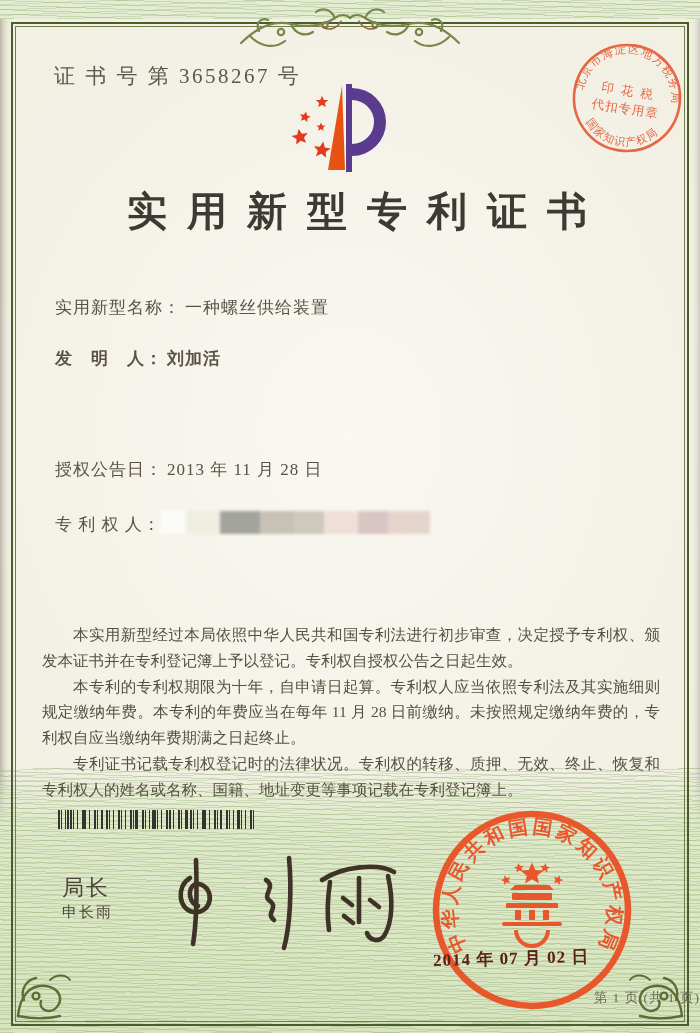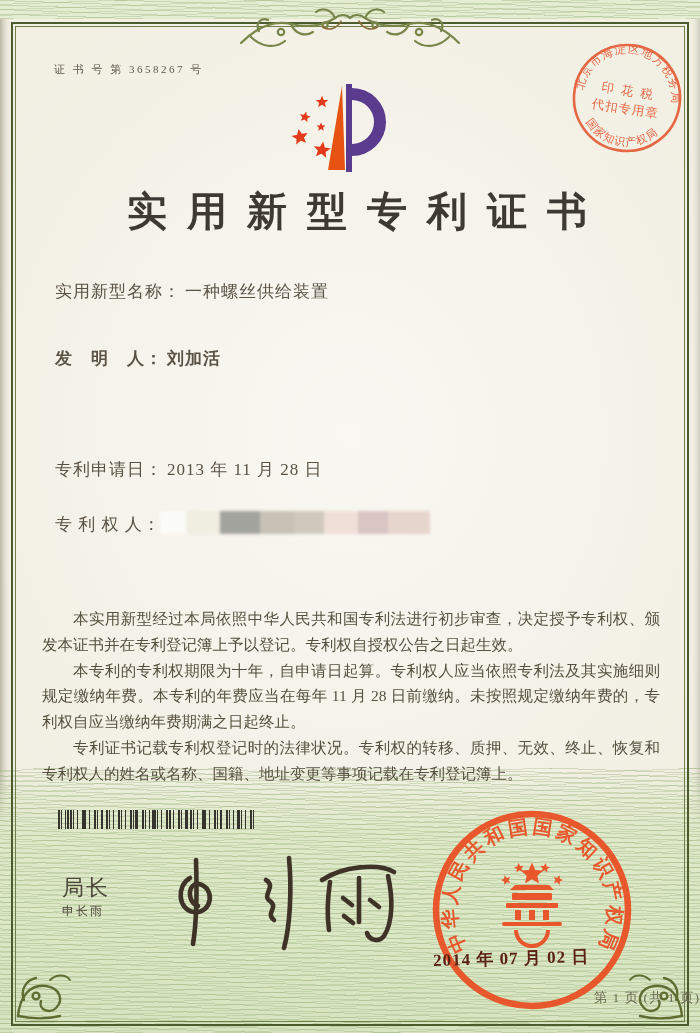--- a/index.html
+++ b/index.html
@@ -40,21 +40,21 @@
     position:absolute;left:11px;top:22px;width:674px;height:1000px;
     border:2px solid #4d5c2f;
   }
   .frame::after{
     content:"";position:absolute;inset:2px;border:1px solid #70804a;
   }
   .ornament{position:absolute;}
   
   .cert-no{
     position:absolute;left:54px;top:62px;
-    font-size:11px;letter-spacing:2.5px;color:#5d5749;
+    font-size:21px;letter-spacing:2.5px;color:#5d5749;
   }
   .tax-stamp{position:absolute;left:568px;top:38px;width:118px;height:120px;opacity:.88;transform:rotate(9deg);}
   .logo{position:absolute;left:288px;top:82px;width:126px;height:98px;}
   .title{
     position:absolute;left:0;top:184px;width:700px;text-align:center;
     font-size:40px;font-weight:700;color:#3e3a33;
     letter-spacing:20px;text-indent:20px;padding-left:7px;
   }
   
   .field{
@@ -68,33 +68,33 @@
   .redact-row span:nth-child(1){width:26px;background:#fbfbf8;}
   .redact-row span:nth-child(2){width:34px;background:#f0eee0;}
   .redact-row span:nth-child(3){width:40px;background:#a3a49e;}
   .redact-row span:nth-child(4){width:34px;background:#c8c2b6;}
   .redact-row span:nth-child(5){width:30px;background:#cfc9bd;}
   .redact-row span:nth-child(6){width:34px;background:#f0dfd8;}
   .redact-row span:nth-child(7){width:30px;background:#d9c5c3;}
   .redact-row span:nth-child(8){width:42px;background:#e6d5cd;}
   
   .paras{
-    position:absolute;left:42px;right:40px;top:606px;
+    position:absolute;left:42px;right:40px;top:622px;
     font-size:15.5px;line-height:25.8px;color:#55503f;text-align:justify;
   }
   .paras p{margin:0;text-indent:2em;}
   
   .barcode{
     position:absolute;left:58px;top:810px;width:196px;height:19px;
     background-image:
       repeating-linear-gradient(90deg,#35332e 0 2px, rgba(0,0,0,0) 2px 3px, #35332e 3px 4px, rgba(0,0,0,0) 4px 7px, #35332e 7px 8px, rgba(0,0,0,0) 8px 12px),
       repeating-linear-gradient(90deg, rgba(0,0,0,0) 0 9px, #35332e 9px 11px, rgba(0,0,0,0) 11px 17px);
   }
   .director-title{position:absolute;left:62px;top:873px;font-size:22px;color:#4c463a;letter-spacing:2px;}
-  .director-name{position:absolute;left:62px;top:903px;font-size:12px;color:#4c463a;letter-spacing:2px;}
+  .director-name{position:absolute;left:62px;top:903px;font-size:15px;color:#4c463a;letter-spacing:2px;}
   .signature{position:absolute;left:138px;top:850px;width:268px;height:110px;}
   .seal{position:absolute;left:428px;top:806px;width:208px;height:208px;opacity:.93;}
   .seal-date{
     position:absolute;left:433px;top:946px;width:230px;
     font-size:17px;font-weight:700;color:#5c2014;letter-spacing:1px;
     transform:rotate(-1.5deg);white-space:nowrap;
   }
   .footer{
     position:absolute;left:0;top:989px;width:700px;text-align:right;
     font-size:13.5px;color:#6b6b54;letter-spacing:1px;
@@ -170,28 +170,28 @@
     </g>
     <path d="M54,4 L57,88 L40,88 Z" fill="#e65312"></path>
     <g fill="#5a3b8e">
       <rect x="58" y="2" width="6" height="88"></rect>
       <path d="M64,6 A34,34 0 1 1 64,74 L64,62 A22,22 0 1 0 64,18 Z"></path>
     </g>
   </svg>
 
   <div class="title">实用新型专利证书</div>
 
-  <div class="field" style="top:280px;">
+  <div class="field" style="top:296px;">
     <span>实用新型名称：</span><span class="val">一种螺丝供给装置</span>
   </div>
   <div class="field" style="top:347px;font-weight:bold;">
     <span>发　明　人：</span><span class="val">刘加活</span>
   </div>
   <div class="field" style="top:458px;">
-    <span>专利申请日：</span><span class="val">2013 年 11 月 28 日</span>
+    <span>授权公告日：</span><span class="val">2013 年 11 月 28 日</span>
   </div>
   <div class="field" style="top:513px;">
     <span>专 利 权 人：</span>
   </div>
   <div class="redact-row">
     <span></span>
       <span></span>
       <span></span>
       <span></span>
       <span></span>

